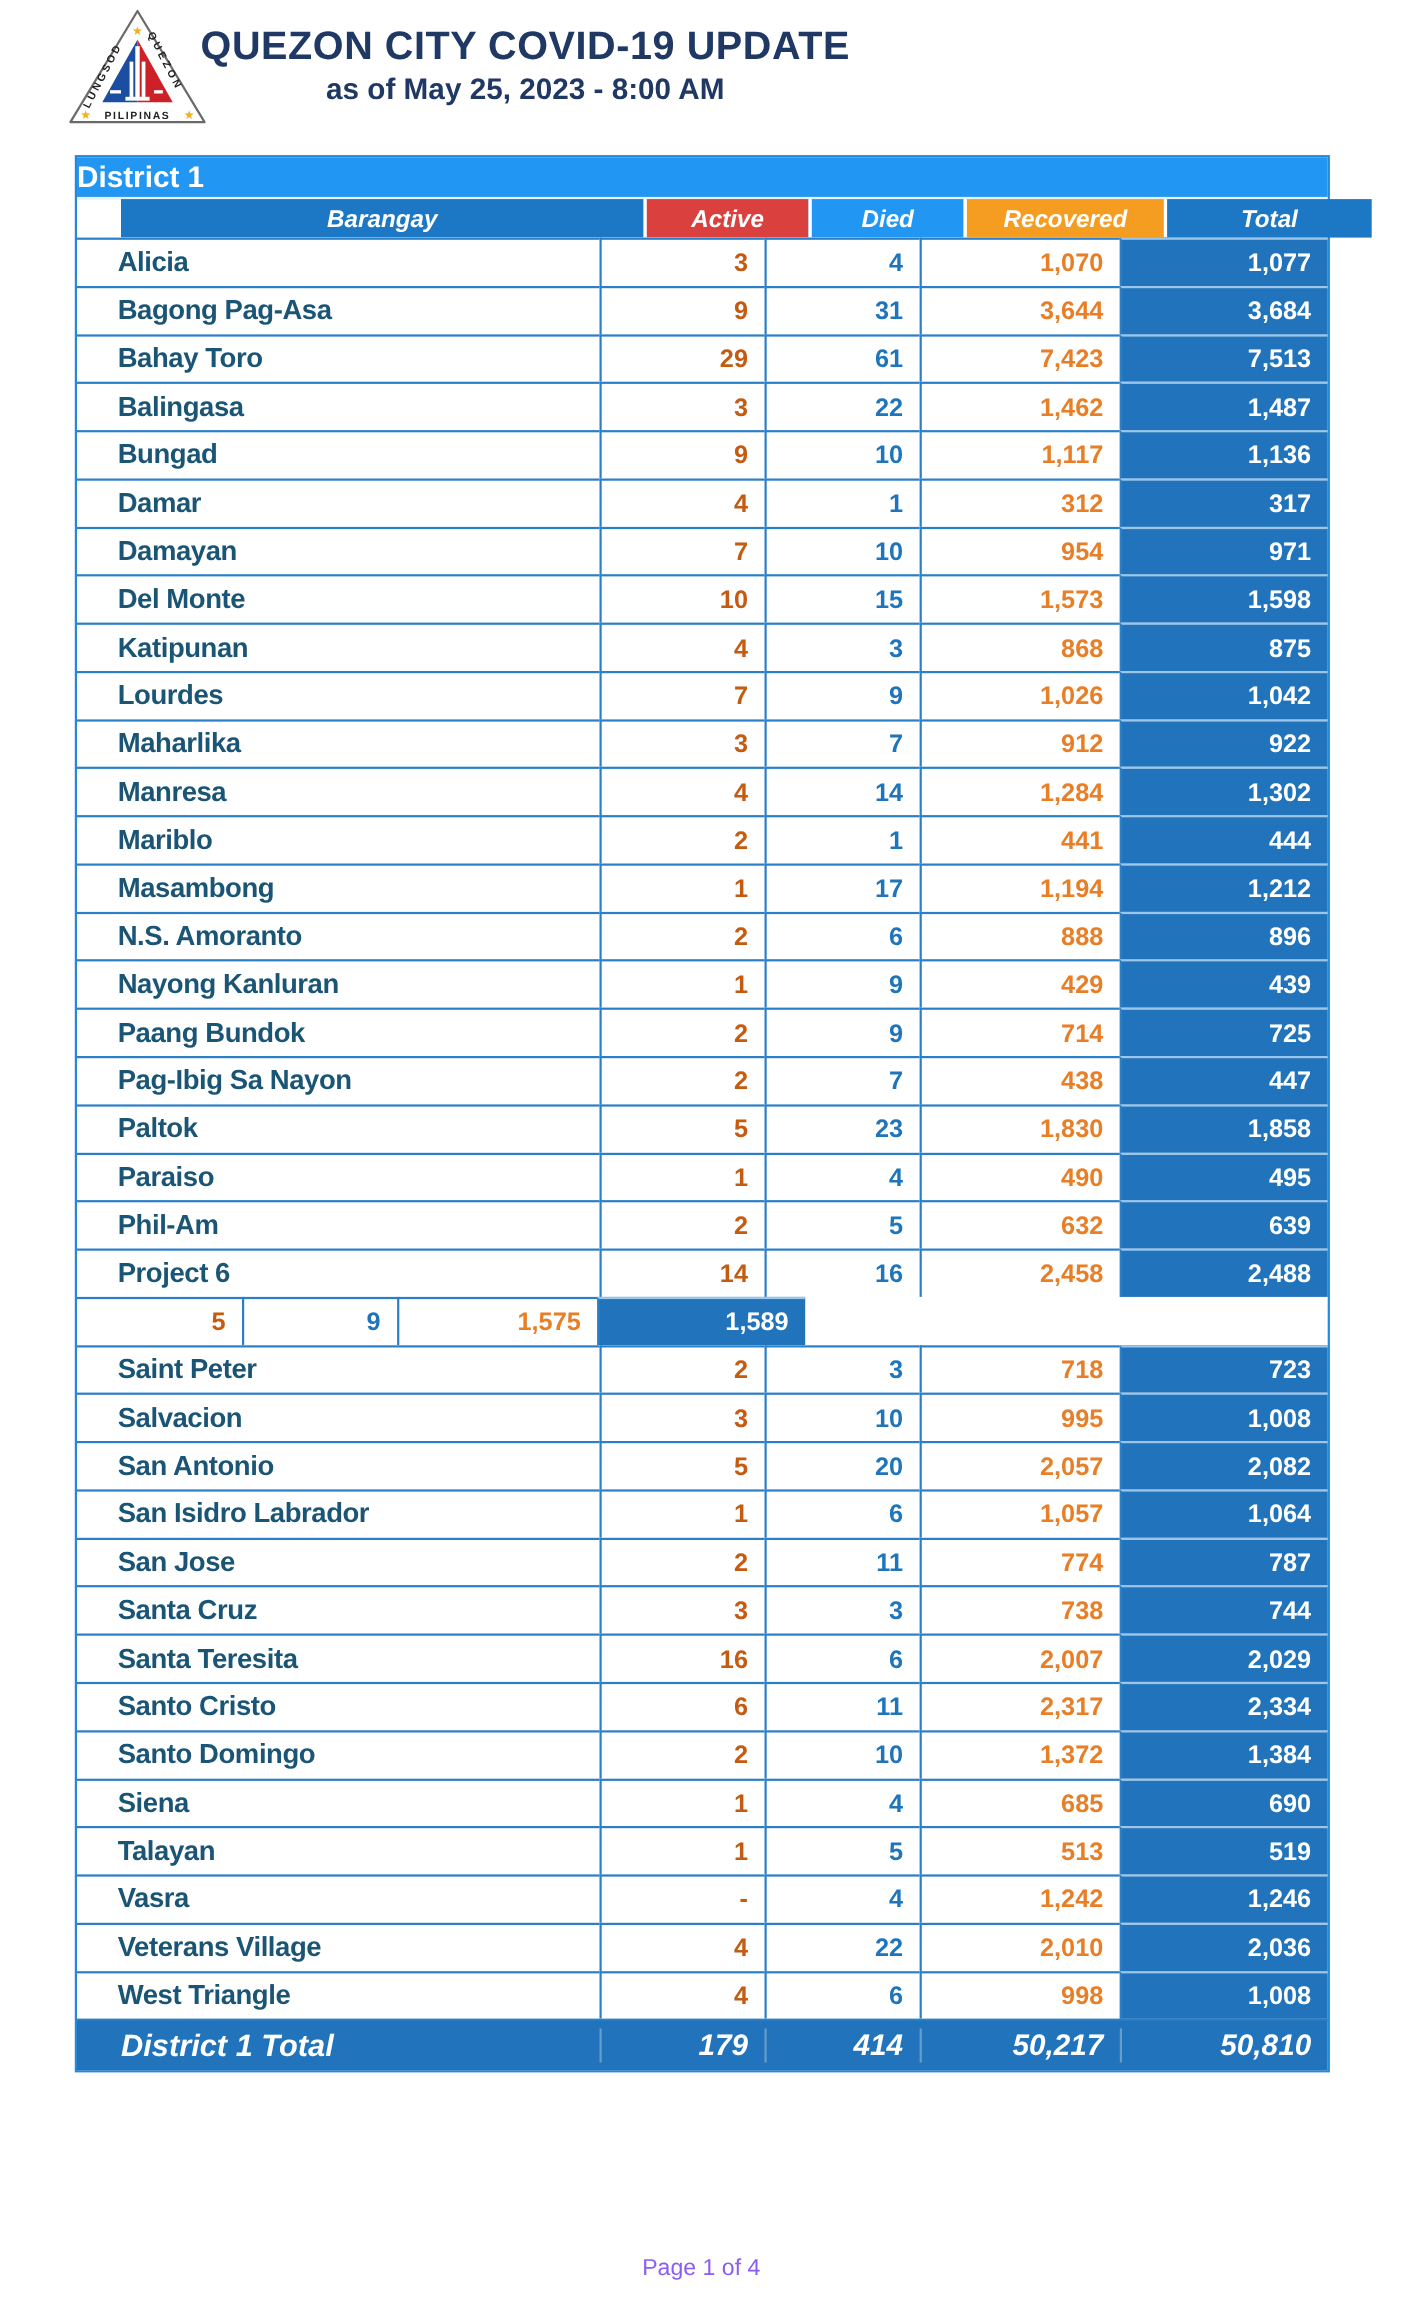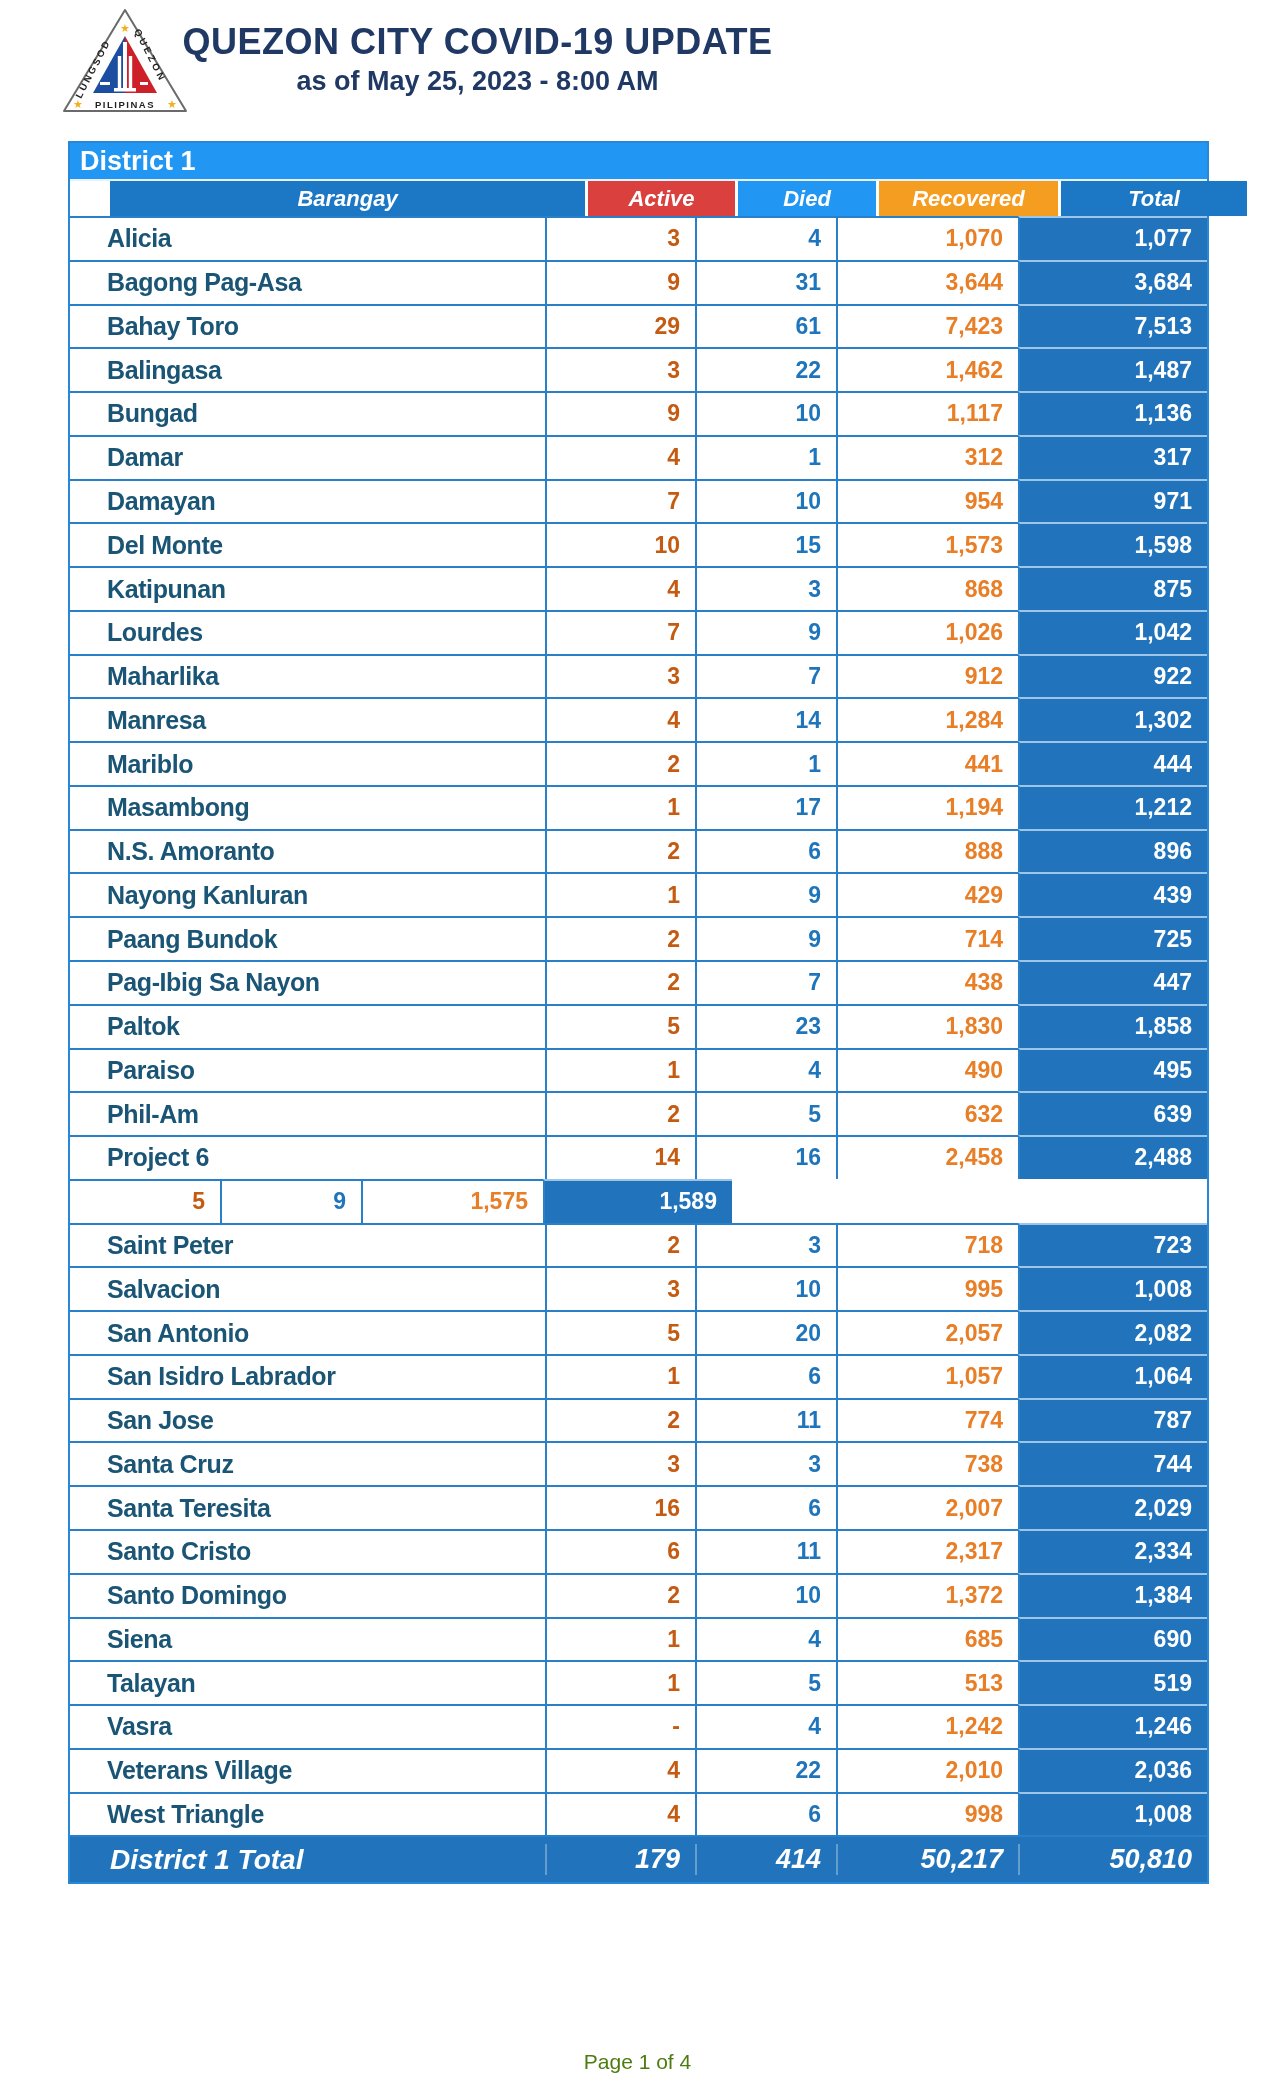--- a/index.html
+++ b/index.html
@@ -49,21 +49,20 @@
   }
   .district-bar {
     height: 38px;
     box-sizing: border-box;
     background: var(--bar-blue, #2196F3);
     border-bottom: 2px solid #E8F2FB;
     color: #fff;
     font-size: 27px;
     font-weight: bold;
     line-height: 36px;
-    padding-left: 10px;
   }
   .head-row { display: flex; height: 35px; }
   .head-cell {
     box-sizing: border-box;
     display: flex; align-items: center; justify-content: center;
     color: #fff;
     font-size: 22px;
     font-weight: bold;
     font-style: italic;
   }
@@ -129,21 +128,21 @@
   .t-name { flex: 0 0 41.78%; padding-left: 40px; font-size: 28px; }
   .t-num  { justify-content: flex-end; padding-right: 15px; font-size: 27px; }
 
   
   .footer {
     position: absolute;
     left: 0; top: 2050px;
     width: 1275px;
     text-align: center;
     font-size: 21px;
-    color: #4d7c0f;
+    color: #8b5cf6;
   }
 </style>
 </head>
 <body>
 
 <svg class="logo" viewBox="0 0 130 112">
   <defs>
     <path id="lp" d="M 21,93 L 56,25" fill="none"></path>
     <path id="rp" d="M 74,25 L 109,93" fill="none"></path>
     <path id="bp" d="M 26,102 L 104,102" fill="none"></path>

